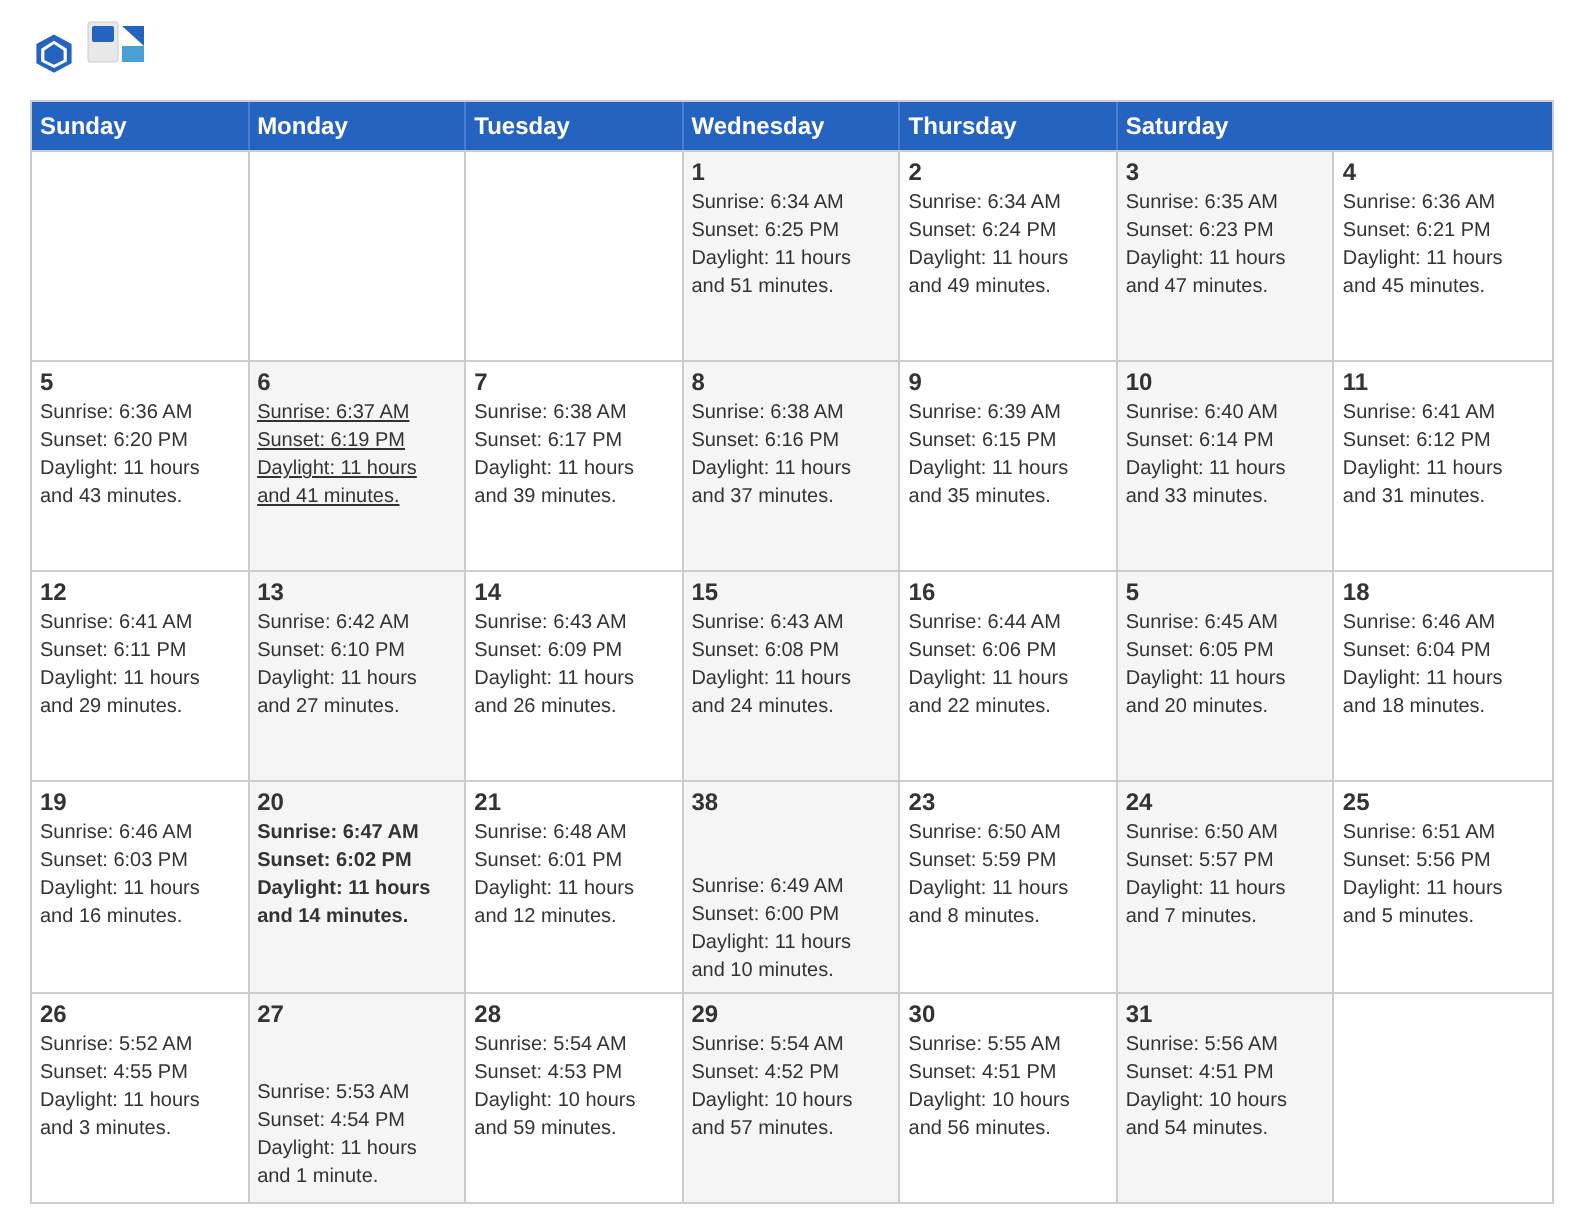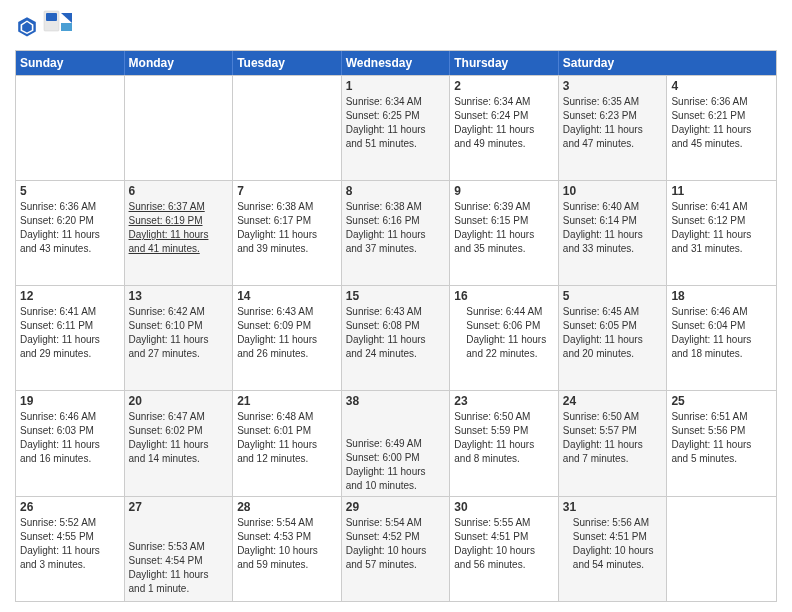--- a/index.html
+++ b/index.html
@@ -256,21 +256,21 @@
           </div>
           <div class="calendar-cell shaded">
             <div class="day-number">15</div>
             <div class="cell-info" style="white-space: pre-line;">Sunrise: 6:43 AM
 Sunset: 6:08 PM
 Daylight: 11 hours
 and 24 minutes.</div>
           </div>
           <div class="calendar-cell">
             <div class="day-number">16</div>
-            <div class="cell-info" style="white-space: pre-line; margin-left: 12px;">Sunrise: 6:44 AM
+            <div class="cell-info" style="white-space: pre-line;">Sunrise: 6:44 AM
 Sunset: 6:06 PM
 Daylight: 11 hours
 and 22 minutes.</div>
           </div>
           <div class="calendar-cell shaded">
             <div class="day-number">5</div>
             <div class="cell-info" style="white-space: pre-line;">Sunrise: 6:45 AM
 Sunset: 6:05 PM
 Daylight: 11 hours
 and 20 minutes.</div>
@@ -286,21 +286,21 @@
         <div class="calendar-row">
           <div class="calendar-cell">
             <div class="day-number">19</div>
             <div class="cell-info" style="white-space: pre-line;">Sunrise: 6:46 AM
 Sunset: 6:03 PM
 Daylight: 11 hours
 and 16 minutes.</div>
           </div>
           <div class="calendar-cell shaded">
             <div class="day-number">20</div>
-            <div class="cell-info" style="white-space: pre-line;">Sunrise: 6:47 AM
+            <div class="cell-info" style="white-space: pre-line; font-weight: bold;">Sunrise: 6:47 AM
 Sunset: 6:02 PM
 Daylight: 11 hours
 and 14 minutes.</div>
           </div>
           <div class="calendar-cell">
             <div class="day-number">21</div>
             <div class="cell-info" style="white-space: pre-line;">Sunrise: 6:48 AM
 Sunset: 6:01 PM
 Daylight: 11 hours
 and 12 minutes.</div>
@@ -365,21 +365,21 @@
           </div>
           <div class="calendar-cell">
             <div class="day-number">30</div>
             <div class="cell-info" style="white-space: pre-line;">Sunrise: 5:55 AM
 Sunset: 4:51 PM
 Daylight: 10 hours
 and 56 minutes.</div>
           </div>
           <div class="calendar-cell shaded">
             <div class="day-number">31</div>
-            <div class="cell-info" style="white-space: pre-line; margin-left: 10px;">Sunrise: 5:56 AM
+            <div class="cell-info" style="white-space: pre-line;">Sunrise: 5:56 AM
 Sunset: 4:51 PM
 Daylight: 10 hours
 and 54 minutes.</div>
           </div>
           <div class="calendar-cell empty"></div>
         </div>
       </div>
   </div>
 </div>
 

